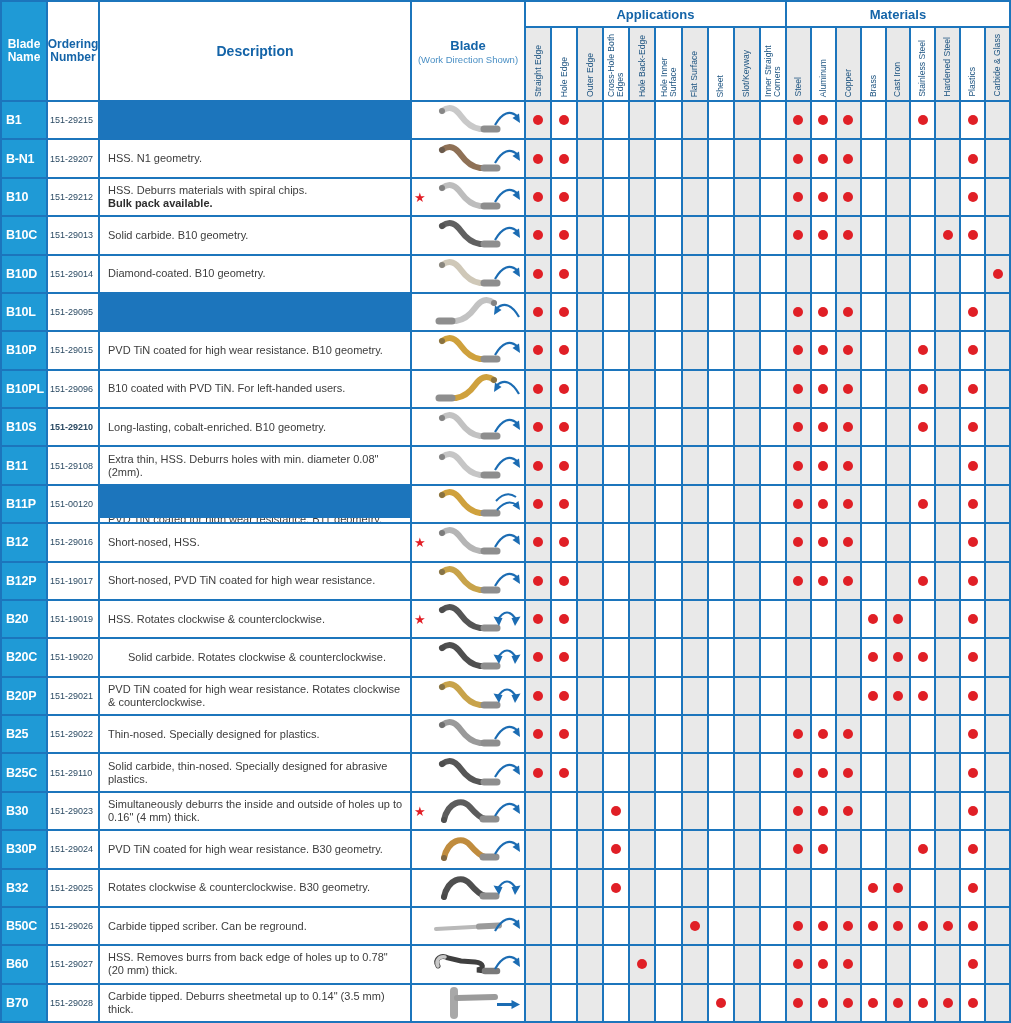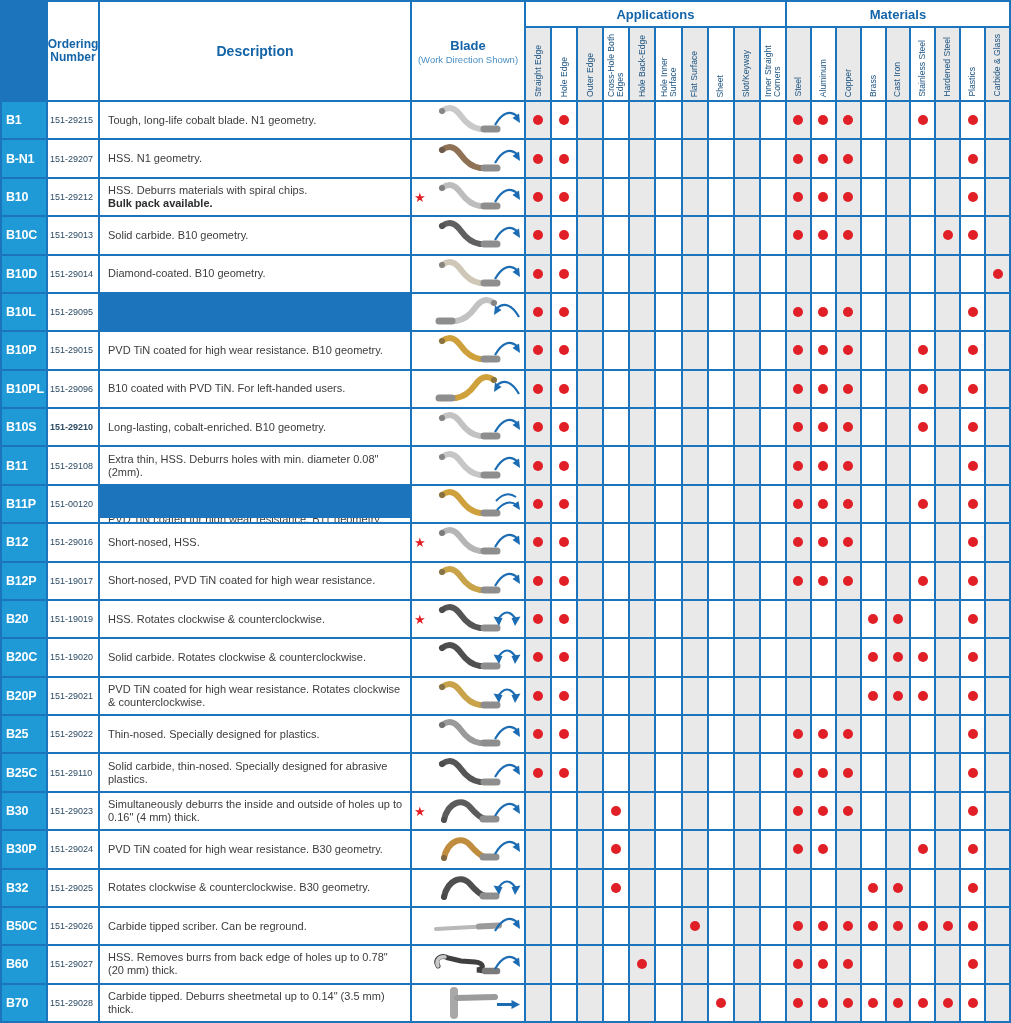--- a/index.html
+++ b/index.html
@@ -70,20 +70,23 @@
   }
   .arrow{position:absolute;right:2px;top:3px;}
   .arrow.ar-right{top:50%;transform:translateY(-50%);}
   .dot-cell{display:flex;align-items:center;justify-content:center;}
   .dot{width:10px;height:10px;border-radius:50%;background:#e01f26;}
 </style>
 </head>
 <body>
 
 <div class="catalog" id="catalog">
+  <div class="cell hdr-name">
+      <span>Blade Name</span>
+    </div>
   <div class="cell hdr-order">
       <span>Ordering Number</span>
     </div>
   <div class="cell hdr-desc">
       <span>Description</span>
     </div>
   <div class="cell hdr-blade">
     <span class="t1">Blade</span>
     <span class="t2">(Work Direction Shown)</span>
   </div>
@@ -145,23 +148,20 @@
       <span>Hardened Steel</span>
     </div>
     <div class="cell vhead" style="grid-area: 2 / 22;">
       <span>Plastics</span>
     </div>
     <div class="cell vhead stripe" style="grid-area: 2 / 23;">
       <span>Carbide &amp; Glass</span>
     </div>
     <div class="cell name-cell" style="grid-area: 3 / 1;">B1</div>
     <div class="cell order-cell" style="grid-area: 3 / 2;">151-29215</div>
-    <div class="cell desc-cell" style="grid-area: 3 / 3;">
-      <div>Tough, long-life cobalt blade. N1 geometry.</div>
-    </div>
     <div class="cell blade-cell" style="grid-area: 3 / 4;">
       <svg class="blade" width="78" height="34" viewBox="0 0 78 34">
         <g>
           <path d="M13,8 C21,2 27,6 32,13 C37,20 44,25 51,26 L57,26" stroke="#c9c9c9" stroke-width="6" fill="none" stroke-linecap="round"></path>
           <line x1="55" y1="26" x2="68" y2="26" stroke="#8e8e8e" stroke-width="7" stroke-linecap="round"></line>
           <circle cx="13" cy="8" r="3" fill="#444" opacity="0.5"></circle>
         </g>
       </svg>
       <svg class="arrow " width="30" height="25" viewBox="0 0 30 25">
         <path d="M3,20 Q14,1 26,12" stroke="#1b6cb3" stroke-width="2.2" fill="none"></path>
@@ -840,21 +840,21 @@
       <span class="dot"></span>
     </div>
     <div class="cell dot-cell" style="grid-area: 16 / 20;"></div>
     <div class="cell dot-cell stripe" style="grid-area: 16 / 21;"></div>
     <div class="cell dot-cell" style="grid-area: 16 / 22;">
       <span class="dot"></span>
     </div>
     <div class="cell dot-cell stripe" style="grid-area: 16 / 23;"></div>
     <div class="cell name-cell" style="grid-area: 17 / 1;">B20C</div>
     <div class="cell order-cell" style="grid-area: 17 / 2;">151-19020</div>
-    <div class="cell desc-cell" style="grid-area: 17 / 3;">
+    <div class="cell desc-cell" style="grid-area: 17 / 3; text-align: center;">
       <div>Solid carbide. Rotates clockwise &amp; counterclockwise.</div>
     </div>
     <div class="cell blade-cell" style="grid-area: 17 / 4;">
       <svg class="blade" width="78" height="34" viewBox="0 0 78 34">
         <g>
           <path d="M13,8 C21,2 27,6 32,13 C37,20 44,25 51,26 L57,26" stroke="#4f4f4f" stroke-width="6" fill="none" stroke-linecap="round"></path>
           <line x1="55" y1="26" x2="68" y2="26" stroke="#8e8e8e" stroke-width="7" stroke-linecap="round"></line>
           <circle cx="13" cy="8" r="3" fill="#444" opacity="0.5"></circle>
         </g>
       </svg>

